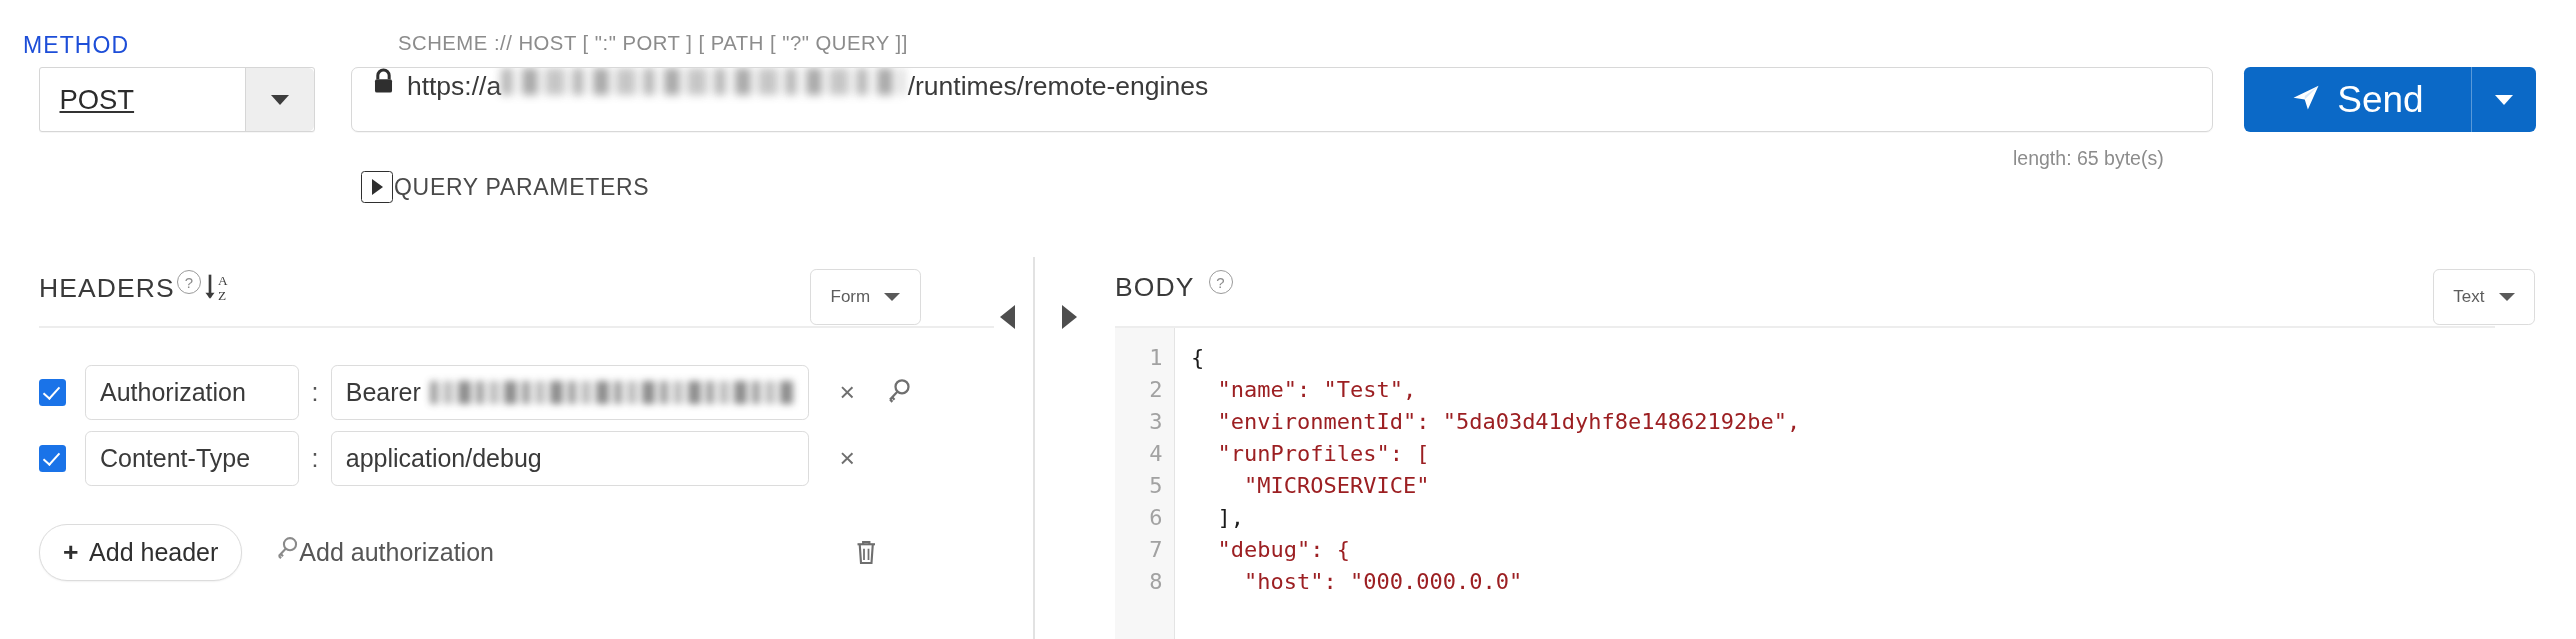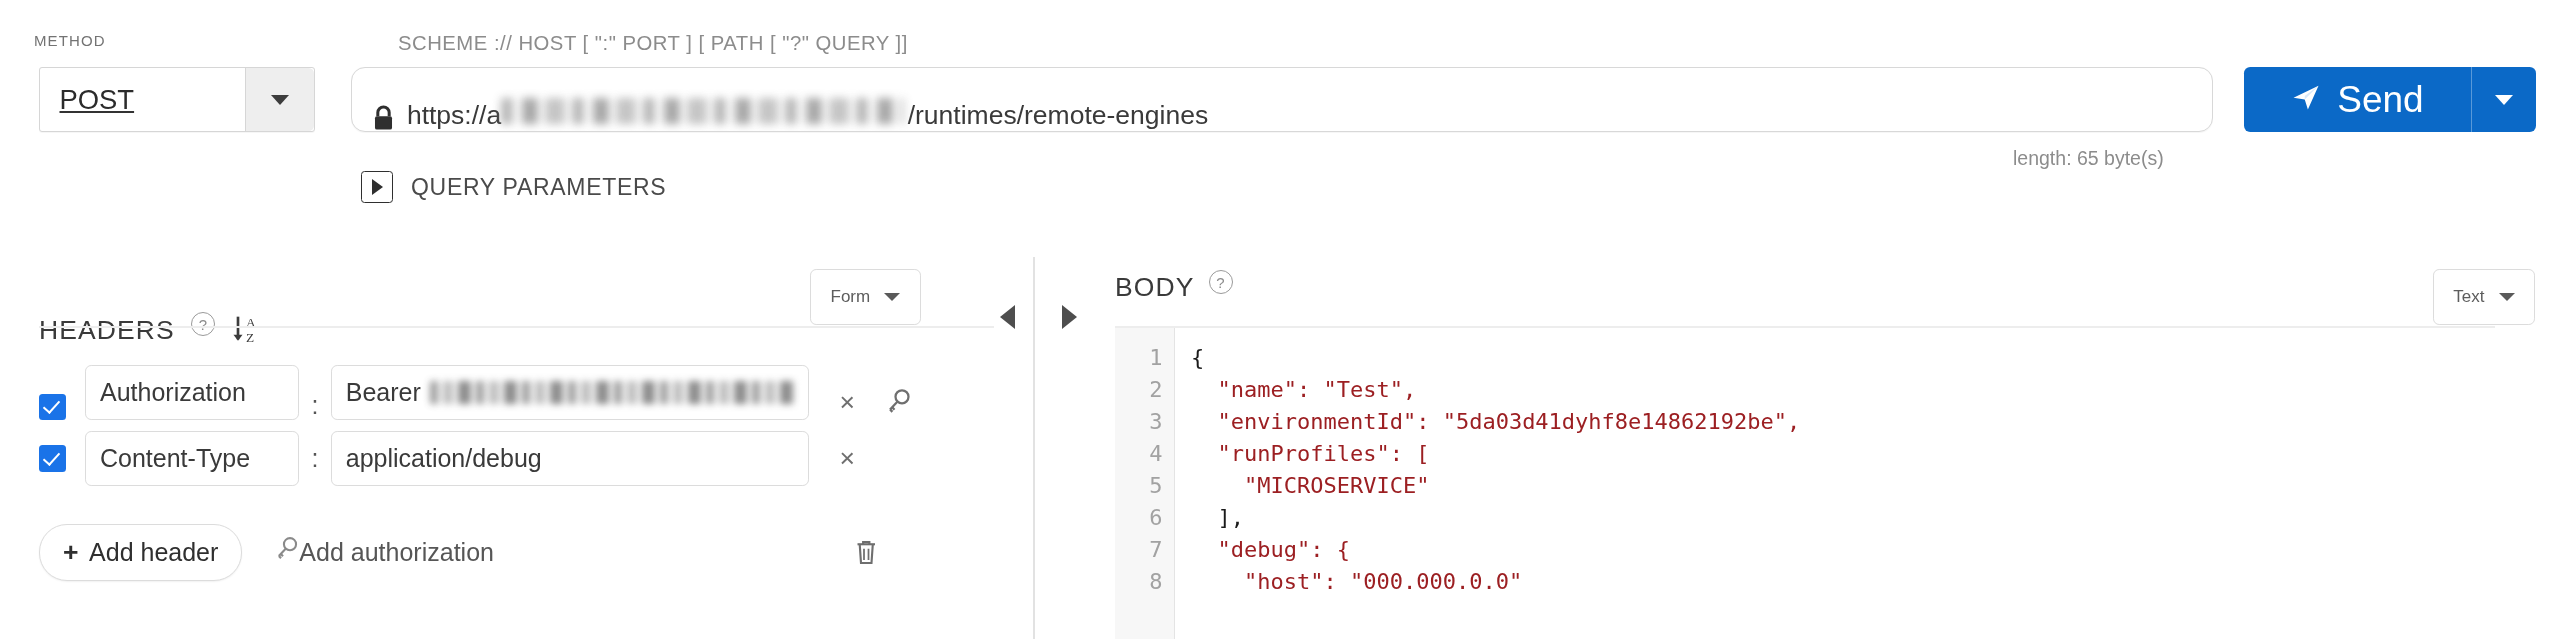--- a/index.html
+++ b/index.html
@@ -18,24 +18,24 @@
 
   
   .req-bar {
     position: absolute;
     left: 0; top: 0;
     width: 2576px;
     height: 177px;
   }
   .lbl-method {
     position: absolute;
-    left: 34px; top: 32px;
-    font-size: 15px;
+    left: 23px; top: 32px;
+    font-size: 23px;
     letter-spacing: 1.1px;
-    color: #737373;
+    color: #1d4ed8;
     white-space: nowrap;
   }
   .lbl-scheme {
     position: absolute;
     left: 398px; top: 32px;
     font-size: 20.3px;
     letter-spacing: 0.5px;
     color: #8c8c8c;
     white-space: nowrap;
   }
@@ -84,25 +84,25 @@
   }
   .caret.white {
     border-top-color: #ffffff;
   }
 
   .url-field {
     position: absolute;
     left: 351px; top: 67px;
     width: 1862px; height: 65px;
     border: 0.9px solid #d8d8d8;
-    border-radius: 14px;
+    border-radius: 7px;
     background: #ffffff;
     box-sizing: border-box;
     display: flex;
-    align-items: flex-end;
+    align-items: flex-start;
     padding-left: 19.5px;
     box-shadow: 0 0.9px 0.9px rgba(0,0,0,.04);
     overflow: hidden;
   }
   .lock-icon { margin-right: 12.4px; display:flex; align-items:center; }
   .url-text {
     font-size: 26.5px;
     color: #3a3a3a;
     white-space: nowrap;
     display: flex;
@@ -160,21 +160,21 @@
     font-size: 19.5px;
     color: #8c8c8c;
     white-space: nowrap;
   }
 
   .query-params {
     position: absolute;
     left: 361px; top: 171px;
     display: flex;
     align-items: center;
-    gap: 18px;
+    gap: 1px;
     cursor: pointer;
   }
   .qp-box {
     width: 30px; height: 30px;
     border: 1.8px solid #2f2f2f;
     border-radius: 3.5px;
     display: flex; align-items: center; justify-content: center;
     background: #fff;
   }
   .tri-right {
@@ -204,22 +204,21 @@
     background: #e2e2e2;
   }
 
   
   .headers-panel { position: absolute; left: 0; top: 0; width: 1033px; height: 383px; }
   .hp-title-row {
     position: absolute;
     left: 39px; top: 15px;
     display: flex;
     align-items: center;
-    gap: 16px;
-    margin-top: 42px;
+    gap: 2px;
   }
   .hp-title {
     font-size: 26.5px;
     letter-spacing: 1.1px;
     color: #3a3a3a;
   }
   .help-icon {
     width: 22px; height: 22px;
     border: 1.4px solid #9a9a9a;
     border-radius: 50%;
@@ -254,21 +253,21 @@
     background: #ededed;
   }
 
   .hdr-row {
     position: absolute;
     left: 39px;
     display: flex;
     align-items: center;
     height: 55px;
   }
-  .hdr-row.r1 { top: 108px; align-items: flex-end; }
+  .hdr-row.r1 { top: 108px; }
   .hdr-row.r2 { top: 174px; justify-content: space-between; }
 
   .chk {
     width: 26.5px; height: 26.5px;
     background: #1a73e8;
     border-radius: 3.5px;
     position: relative;
     flex: none;
     cursor: pointer;
   }

